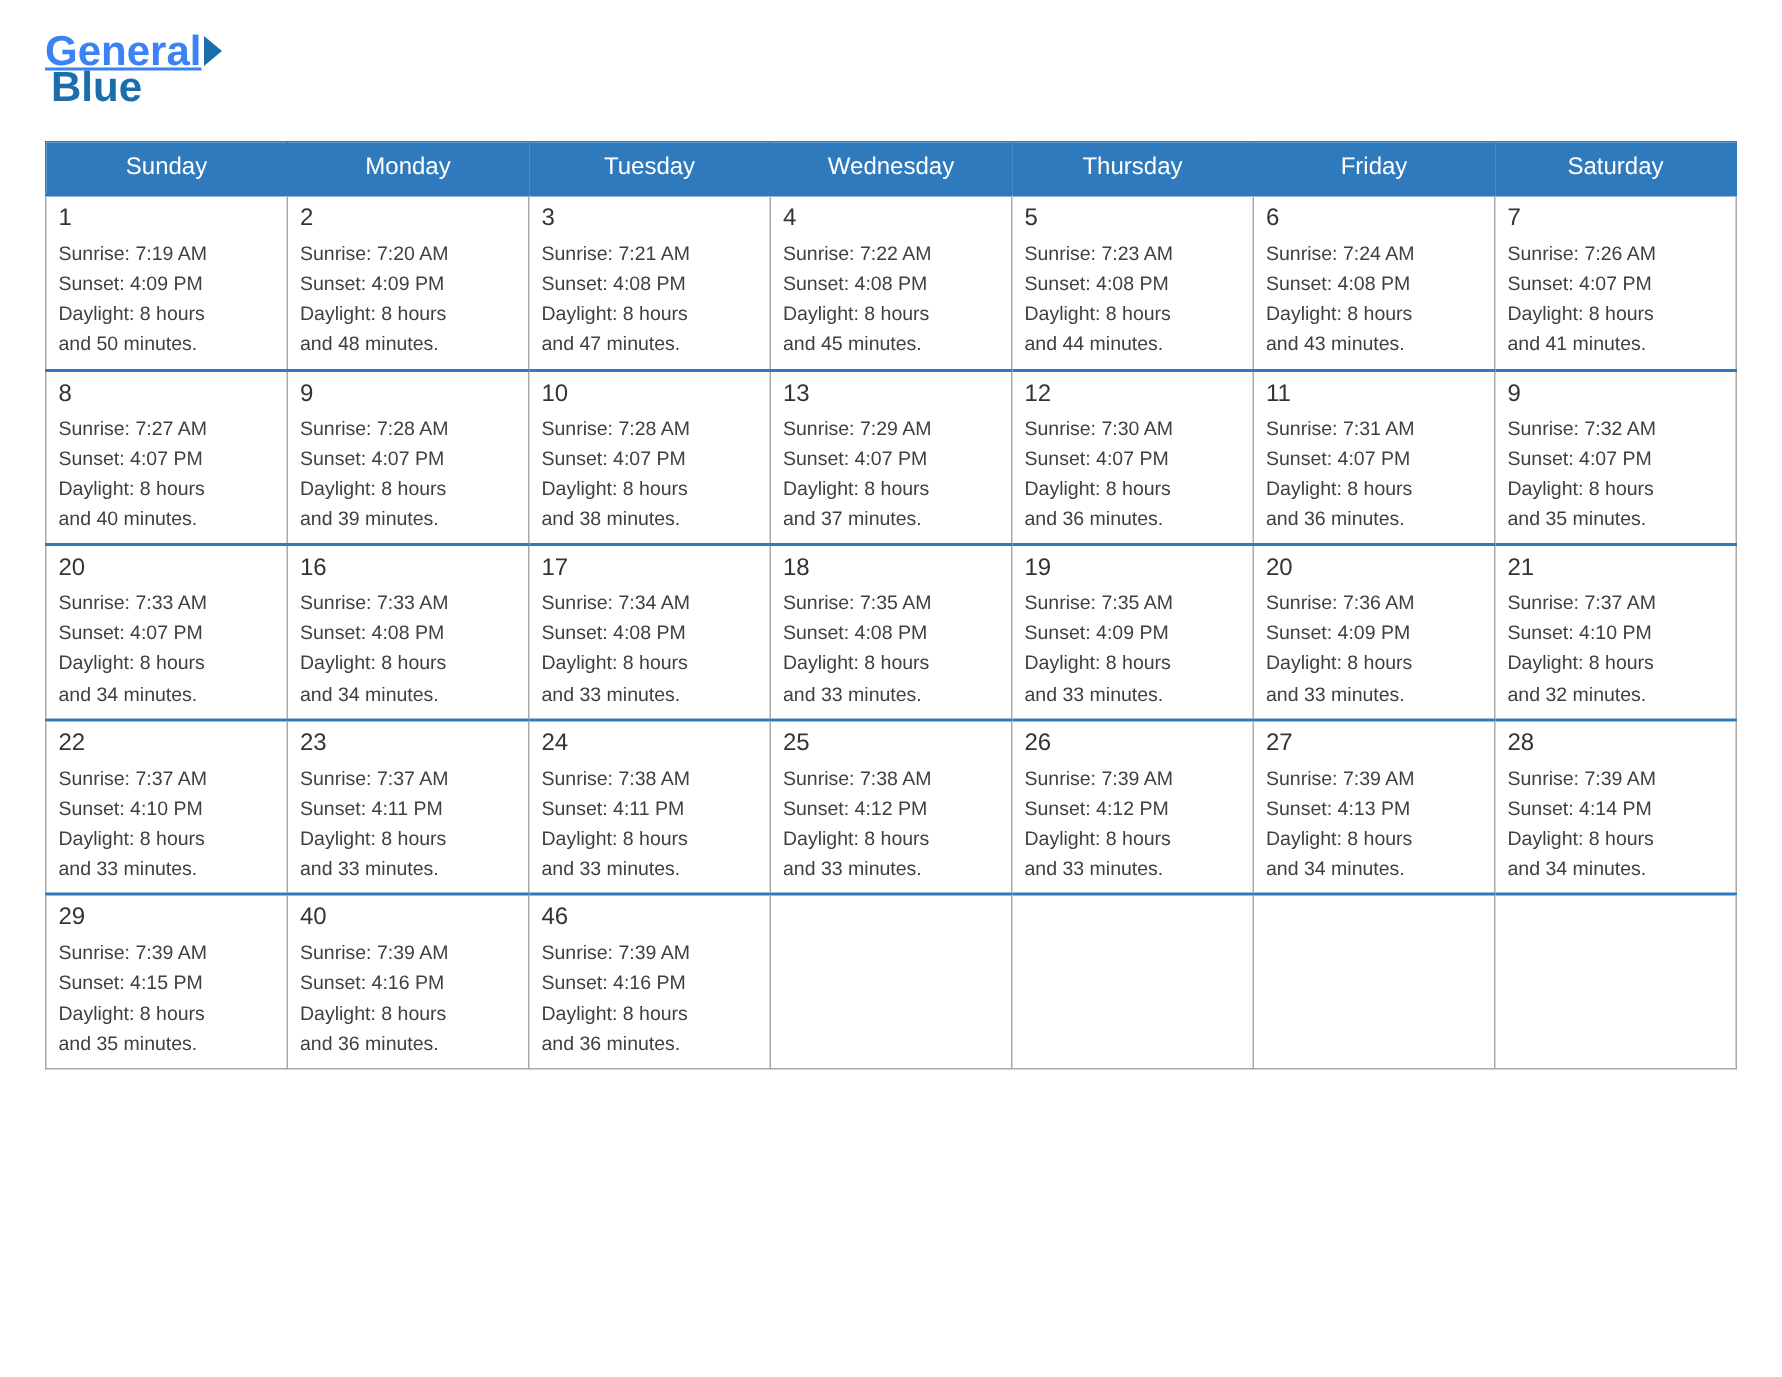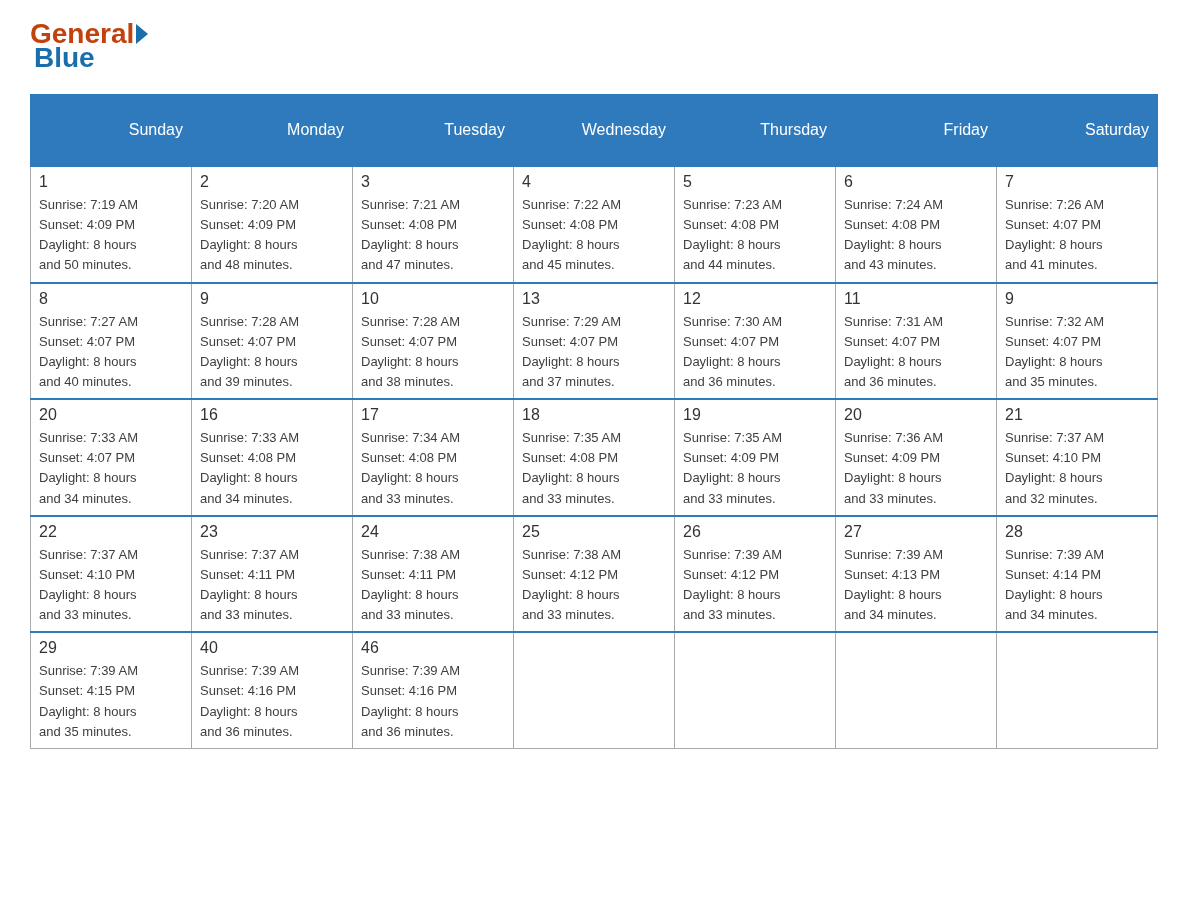--- a/index.html
+++ b/index.html
@@ -23,21 +23,22 @@
     }
     .logo-text {
       display: flex;
       align-items: center;
       font-size: 28px;
       font-weight: bold;
       color: #333;
       line-height: 1;
     }
     .logo-text .general {
-      color: #c2410c;
+      color: #3b82f6;
+      text-decoration: underline;
     }
     .logo-text .blue-part {
       display: flex;
       align-items: center;
     }
     .logo-triangle {
       width: 0;
       height: 0;
       border-left: 12px solid #1a6eab;
       border-top: 10px solid transparent;
@@ -65,24 +66,24 @@
       font-weight: normal;
     }
     table {
       width: 100%;
       border-collapse: collapse;
       table-layout: fixed;
     }
     thead th {
       background-color: #2e7abd;
       color: #fff;
-      padding: 26px 8px;
+      padding: 8px 8px;
       font-size: 16px;
       font-weight: normal;
-      text-align: right;
+      text-align: center;
       border: 1px solid #2e7abd;
     }
     tbody td {
       border: 1px solid #aaa;
       vertical-align: top;
       padding: 6px 8px;
       font-size: 13.5px;
       color: #333;
       height: 110px;
     }

